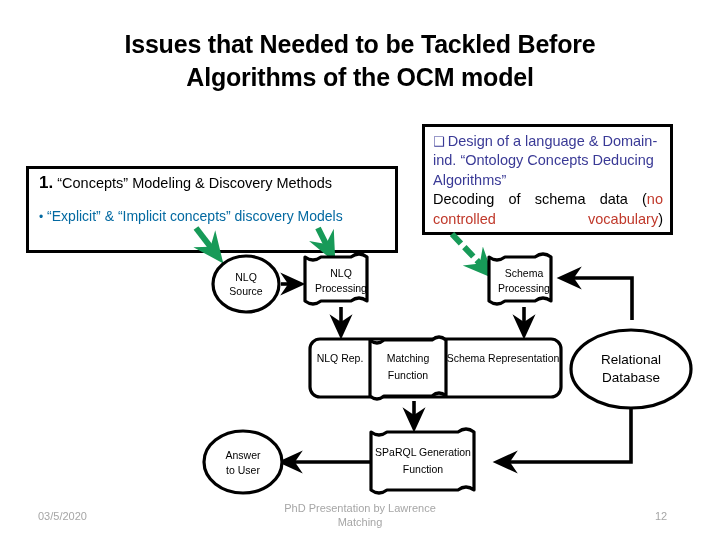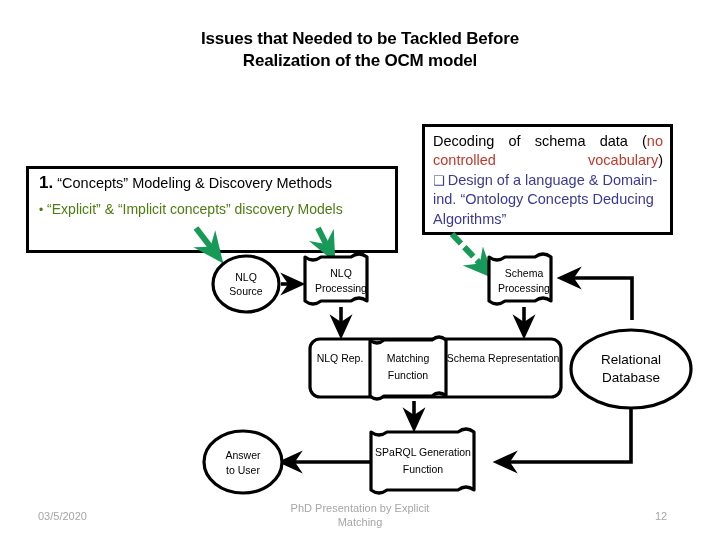--- a/index.html
+++ b/index.html
@@ -16,21 +16,21 @@
     color: #000000;
   }
 
   
   #slide-title {
     position: absolute;
     left: 30px;
     top: 28px;
     width: 660px;
     text-align: center;
-    font-size: 17px;
+    font-size: 25px;
     font-weight: bold;
     line-height: 1.32;
     letter-spacing: -0.2px;
     color: #000000;
   }
 
   
   .callout {
     position: absolute;
     background: #ffffff;
@@ -62,22 +62,22 @@
     line-height: 1.4;
     color: #000000;
   }
   #left-line-1 .num {
     font-weight: bold;
     font-size: 17px;
   }
   #left-line-2 {
     font-size: 14px;
     line-height: 1.3;
-    color: #4d7c0f;
-    margin-top: 5px;
+    color: #0369a1;
+    margin-top: 12px;
   }
   #left-line-2 .bul {
     font-size: 12px;
   }
 
   #right-line-1 {
     font-size: 14.5px;
     line-height: 1.34;
     color: #000000;
     text-align: justify;
@@ -123,37 +123,37 @@
   }
   #footer-date  { left: 38px;  top: 509px; }
   #footer-center{ left: 240px; top: 501px; width: 240px; text-align: center; }
   #footer-page  { left: 655px; top: 509px; width: 28px; text-align: left; }
 </style>
 </head>
 <body>
 
 <div id="slide-title">
   <div>Issues that Needed to be Tackled Before</div>
-  <div>Realization of the OCM model</div>
+  <div>Algorithms of the OCM model</div>
 </div>
 
 <div class="callout" id="callout-left">
   <div class="ln" id="left-line-1">
     <span class="num">1.</span>
     <span>“Concepts” Modeling &amp; Discovery Methods</span>
   </div>
   <div class="ln" id="left-line-2">
     <span class="bul">•</span>
     <span>“Explicit” &amp; “Implicit concepts” discovery Models</span>
   </div>
 </div>
 
 <div class="callout" id="callout-right">
+  <div id="right-line-2"><span class="sqbul">❑</span><span>Design of a language &amp; Domain- ind. “Ontology Concepts Deducing Algorithms”</span></div>
   <div id="right-line-1"><span>Decoding of schema data (</span><span class="red">no controlled vocabulary</span><span>)</span></div>
-  <div id="right-line-2"><span class="sqbul">❑</span><span>Design of a language &amp; Domain- ind. “Ontology Concepts Deducing Algorithms”</span></div>
 </div>
 
 <svg id="diagram" viewBox="0 0 720 540">
   <defs>
     <marker id="ah" markerWidth="9" markerHeight="9" refX="5.5" refY="3.6" orient="auto" markerUnits="strokeWidth">
       <path d="M0,0.4 L7,3.6 L0,6.8 L2.2,3.6 Z" fill="#000000"></path>
     </marker>
     <marker id="gh" markerWidth="6" markerHeight="6" refX="3.2" refY="2.6" orient="auto" markerUnits="strokeWidth">
       <path d="M0,0.3 L5.2,2.6 L0,4.9 L1.7,2.6 Z" fill="#179a58"></path>
     </marker>
@@ -226,16 +226,16 @@
 
   <g>
     <ellipse cx="243" cy="462" rx="39" ry="31" fill="#ffffff" stroke="#000000" stroke-width="3.2"></ellipse>
     <text x="243" y="459" text-anchor="middle" font-size="10.5">Answer</text>
     <text x="243" y="474" text-anchor="middle" font-size="10.5">to User</text>
   </g>
 </svg>
 
 <div class="footer-txt" id="footer-date">03/5/2020</div>
 <div class="footer-txt" id="footer-center">
-  <div>PhD Presentation by Explicit</div>
+  <div>PhD Presentation by Lawrence</div>
   <div>Matching</div>
 </div>
 <div class="footer-txt" id="footer-page">12</div>
 
 </body></html>

